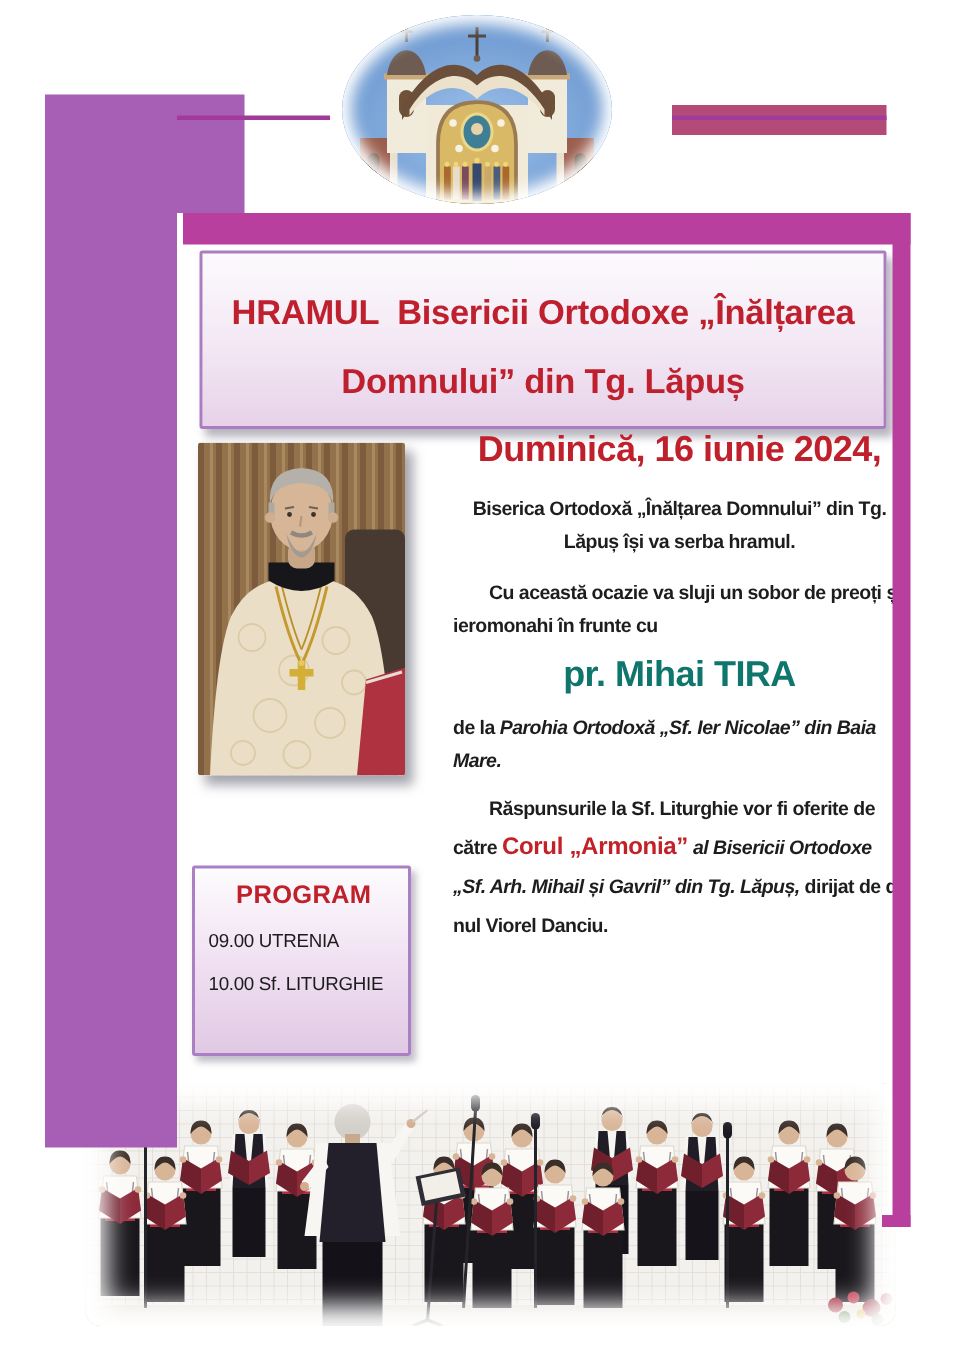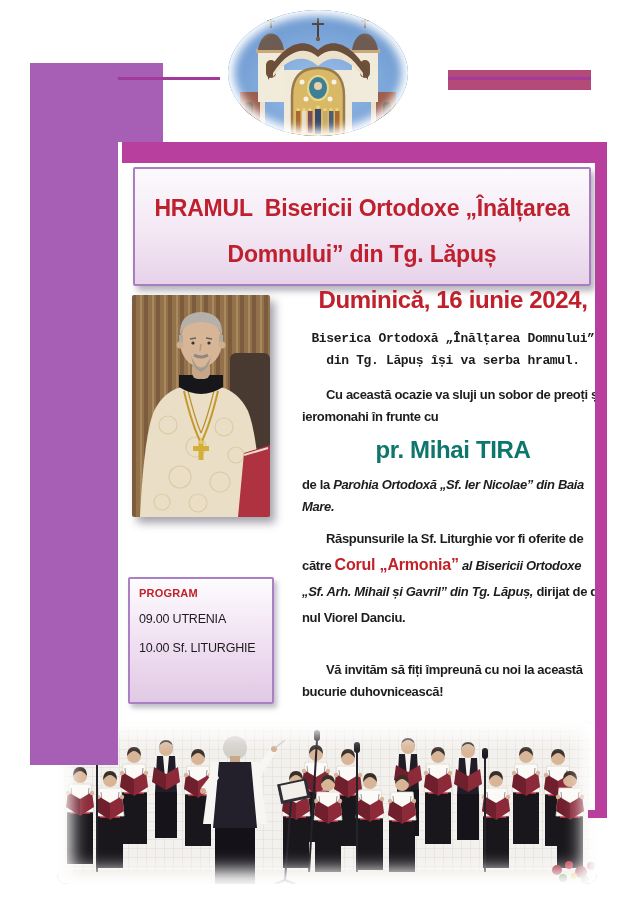--- a/index.html
+++ b/index.html
@@ -36,35 +36,35 @@
 
   
   .priest-photo{left:132px;top:295px;width:138px;height:222px;z-index:3;
     box-shadow:5px 6px 8px rgba(90,90,105,.55);border-radius:2px;overflow:hidden;}
 
   
   .right-col{left:302px;top:287px;width:302px;z-index:3;color:#1d1d1d;
     font-size:13px;line-height:22px;font-weight:700;letter-spacing:-.35px;}
   .date-line{font-size:24px;line-height:26px;color:#bf202b;text-align:center;margin:0 0 15px 0;}
   .para{margin:0;}
-  .center{text-align:center;font-family:Liberation Mono, monospace;}
+  .center{text-align:center;}
   .indent{text-indent:24px;}
   .mt12{margin-top:12px;} .mt8{margin-top:8px;} .mt28{margin-top:28px;}
   .priest-name{font-size:24px;line-height:30px;color:#0f766e;text-align:center;margin:7px 0 9px 0;font-weight:700;}
   .ital{font-style:italic;}
   .choir-name{font-size:16px;color:#c22127;font-weight:700;letter-spacing:-.2px;}
   .p4{line-height:26px;}
 
   
   .program-box{left:128px;top:577px;width:146px;height:127px;z-index:3;
     border:2px solid #ab7fc3;border-radius:2px;
     background:linear-gradient(180deg,#fdfcfe 0%,#efdef1 55%,#e0c9e4 100%);
     box-shadow:3px 4px 5px rgba(120,110,135,.45);
     padding:8px 6px 0 9px;box-sizing:border-box;}
-  .program-heading{font-size:11px;font-weight:700;color:#c0202a;text-align:left;
+  .program-heading{font-size:17px;font-weight:700;color:#c0202a;text-align:center;
     letter-spacing:.2px;margin-bottom:12px;}
   .prog-item{font-size:12.5px;line-height:17px;color:#1c1c1c;letter-spacing:-.2px;
     margin-bottom:12px;font-weight:400;}
   .prog-item .b{font-weight:400;}
 
   
   .choir-photo{left:57px;top:722px;width:540px;height:162px;z-index:3;border-radius:10px;overflow:hidden;}
   .choir-photo::after{content:"";position:absolute;inset:0;border-radius:10px;
     box-shadow:inset 0 0 18px 14px #ffffff;pointer-events:none;}
   svg{display:block;}
@@ -207,21 +207,20 @@
   </svg>
 </div>
 
 <div class="abs right-col">
   <p class="date-line">Duminică, 16 iunie 2024,</p>
   <p class="para center">Biserica Ortodoxă „Înălțarea Domnului” din Tg. Lăpuș își va serba hramul.</p>
   <p class="para indent mt12">Cu această ocazie va sluji un sobor de preoți și ieromonahi în frunte cu</p>
   <p class="priest-name">pr. Mihai TIRA</p>
   <p class="para"><span>de la </span><span class="ital">Parohia Ortodoxă „Sf. Ier Nicolae” din Baia Mare.</span></p>
   <p class="para indent mt8 p4"><span>Răspunsurile la Sf. Liturghie vor fi oferite de către </span><span class="choir-name">Corul „Armonia”</span><span class="ital"> al Bisericii Ortodoxe „Sf. Arh. Mihail și Gavril” din Tg. Lăpuș,</span><span> dirijat de d-nul Viorel Danciu.</span></p>
-  <p class="para indent mt28">Vă invităm să fiți împreună cu noi la această bucurie duhovnicească!</p>
 </div>
 
 <div class="abs program-box">
   <div class="program-heading">PROGRAM</div>
   <div class="prog-item"><span class="t">09.00 </span><span class="b">UTRENIA</span><span class="t"></span></div>
   <div class="prog-item"><span class="t">10.00 </span><span class="b">Sf. LITURGHIE</span><span class="t"></span></div>
 </div>
 
 <div class="abs choir-photo">
   <svg width="540" height="162" viewBox="0 0 540 162">

